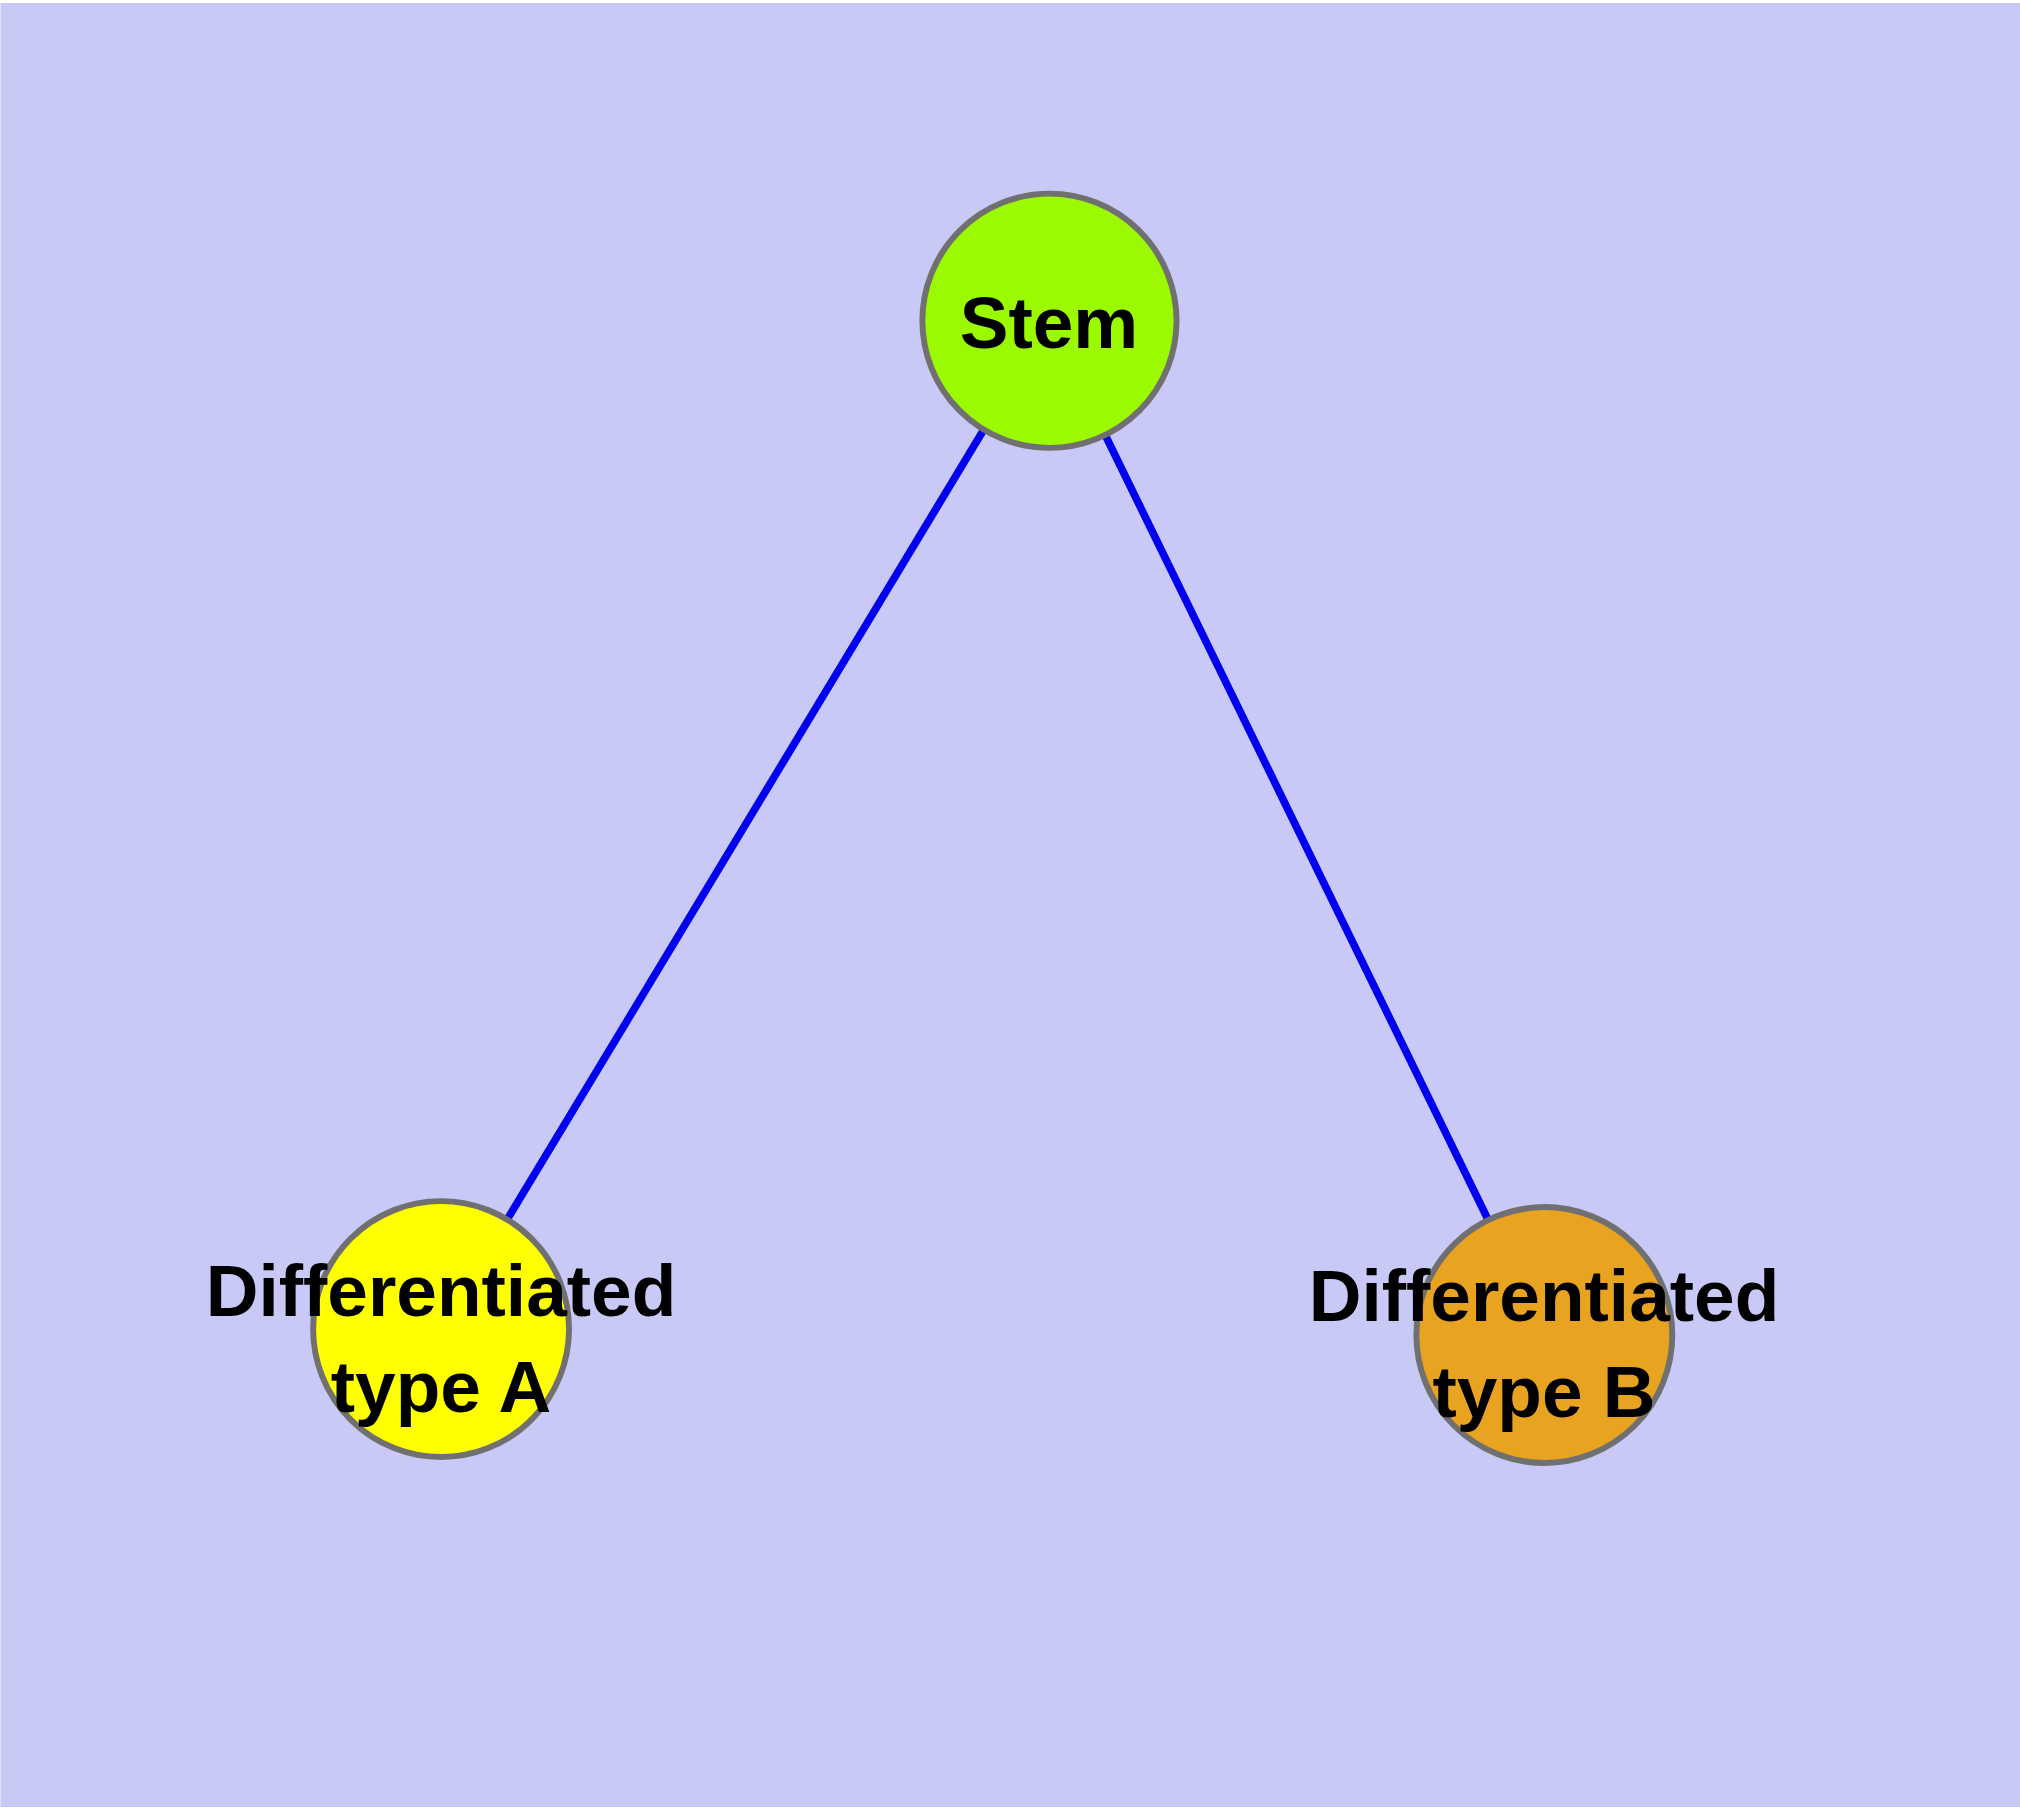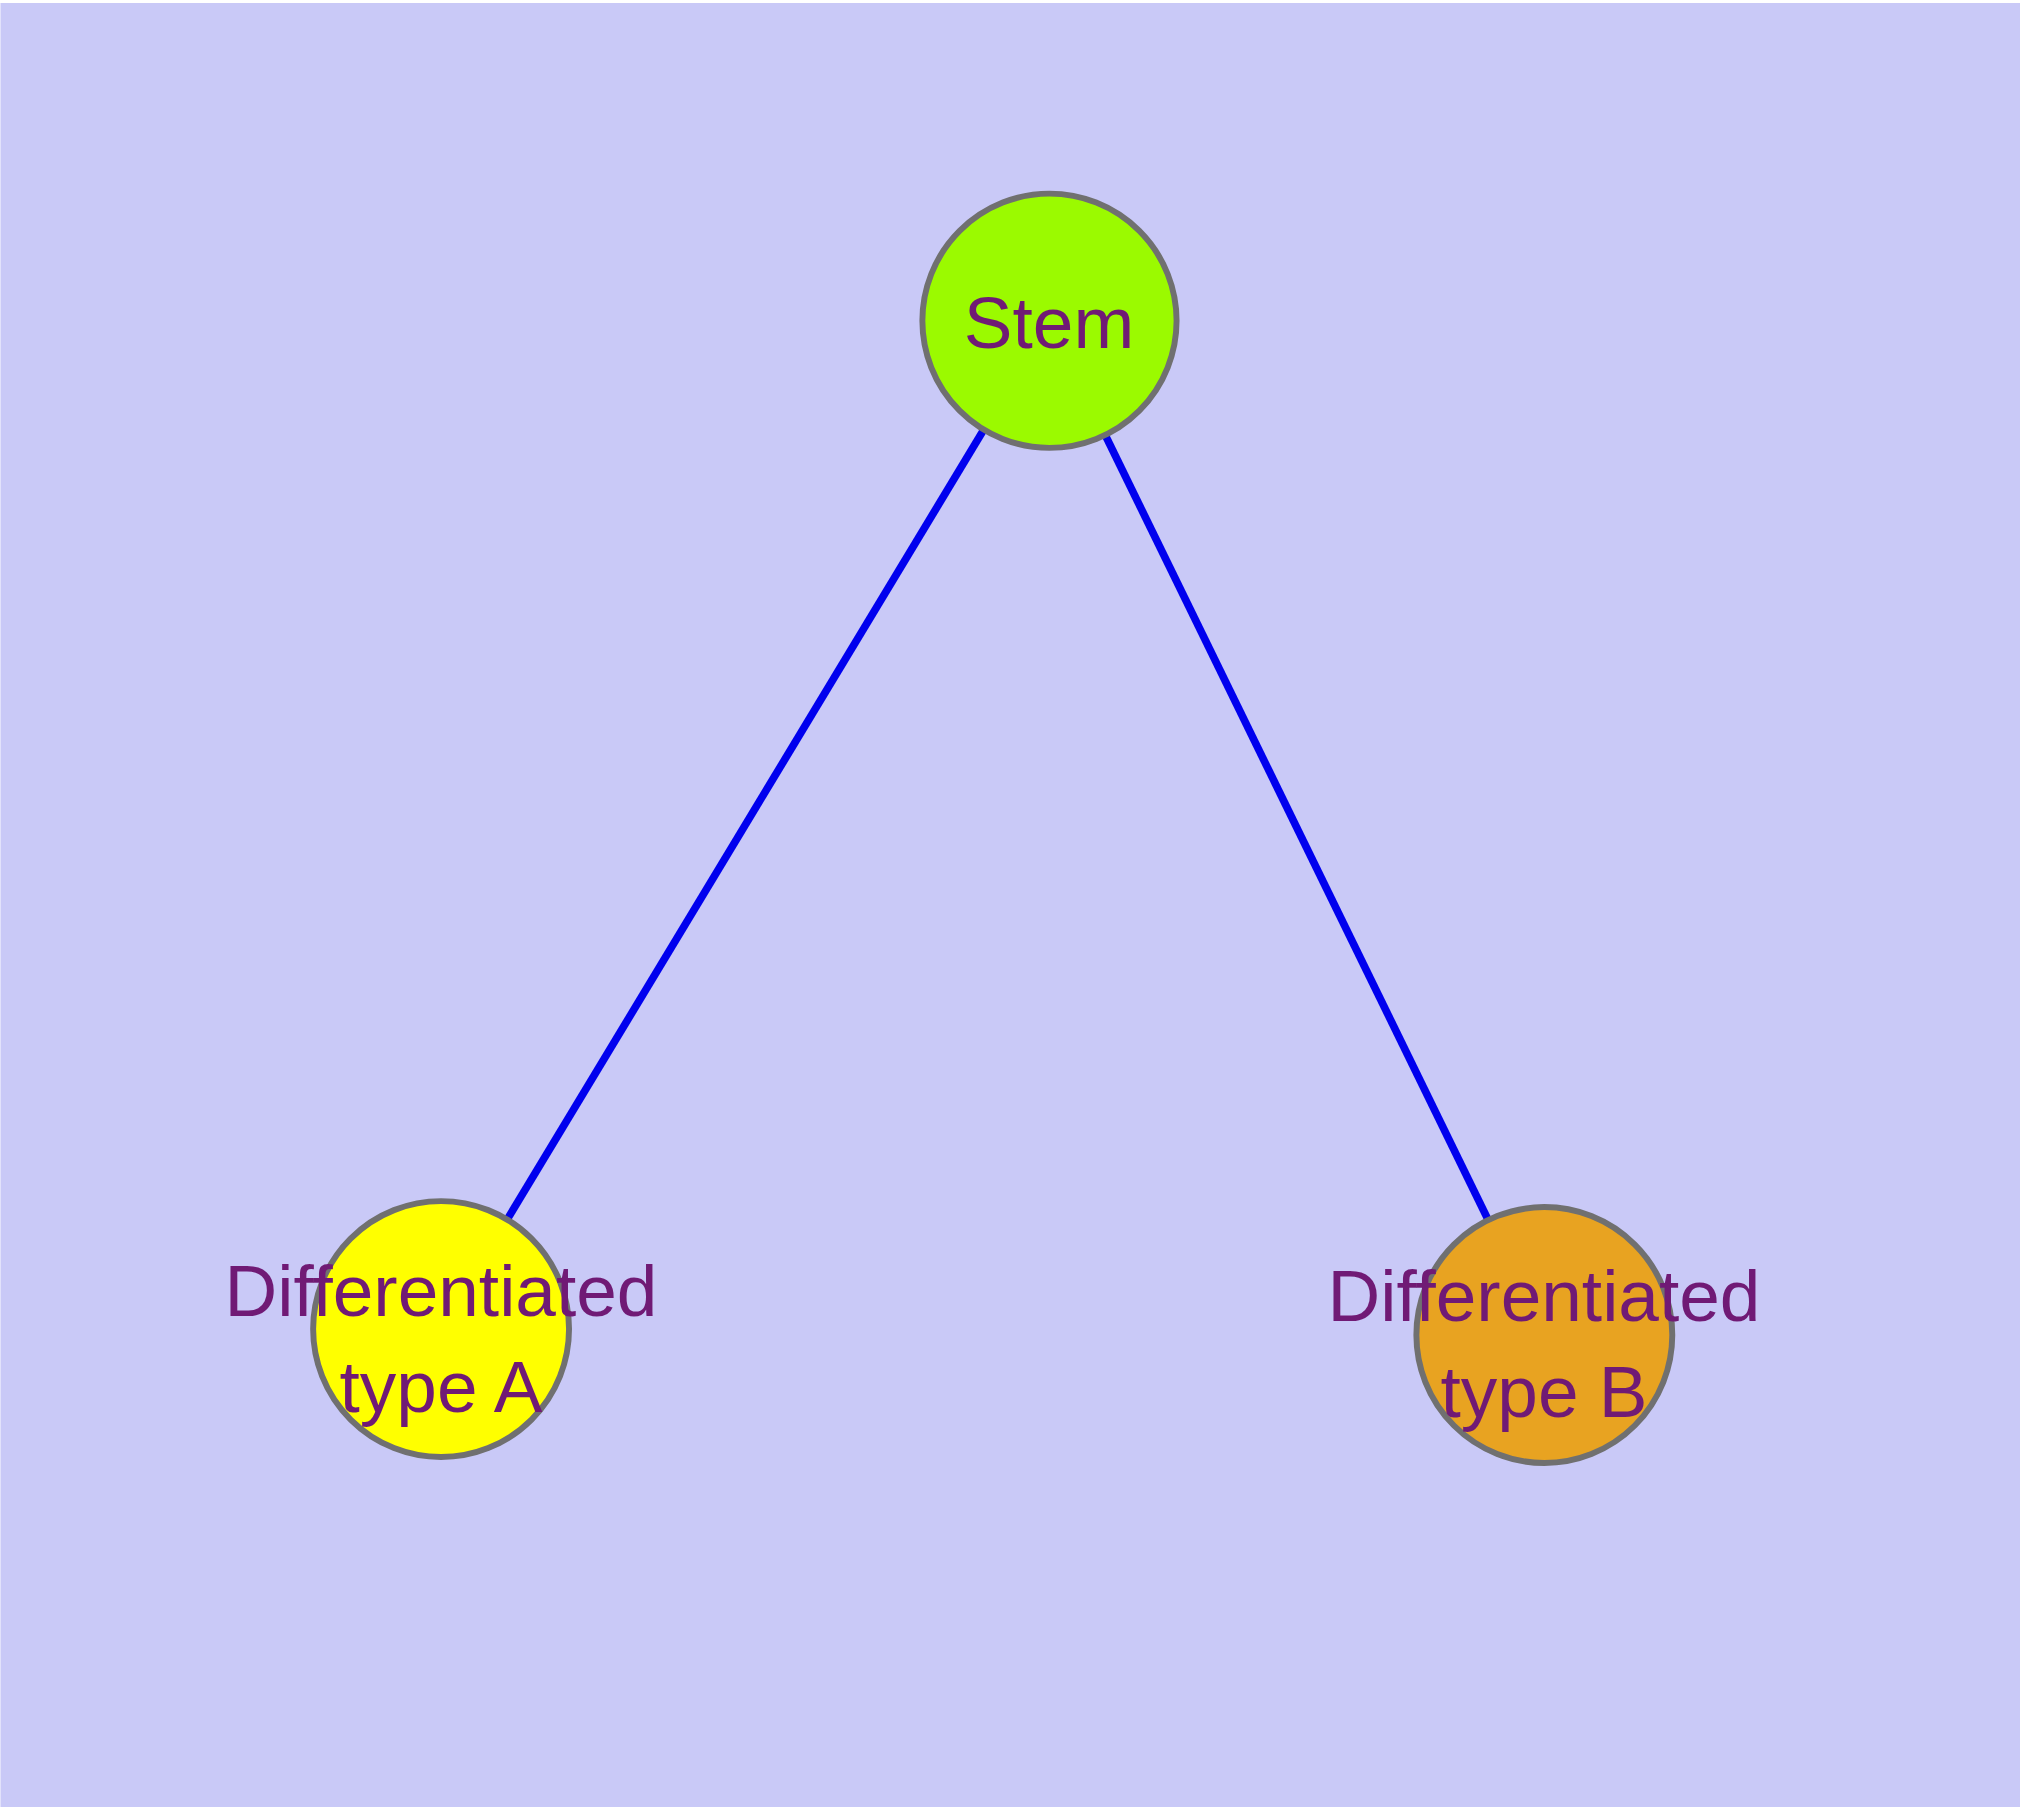--- a/index.html
+++ b/index.html
@@ -21,24 +21,24 @@
   .graph-svg {
     position: absolute;
     left: 0;
     top: 0;
     width: 100%;
     height: 100%;
   }
   .node-label {
     position: absolute;
     transform: translate(-50%, -50%);
-    font-weight: normal;
+    font-weight: bold;
     font-size: 73px;
     line-height: 1.32;
-    color: #701a75;
+    color: #000000;
     text-align: center;
     white-space: pre-line;
     pointer-events: none;
   }
   #label-stem   { left: 1049px; top: 320px;  }
   #label-type-a { left: 441px;  top: 1336px; }
   #label-type-b { left: 1544px; top: 1341px; }
 </style>
 </head>
 <body>

